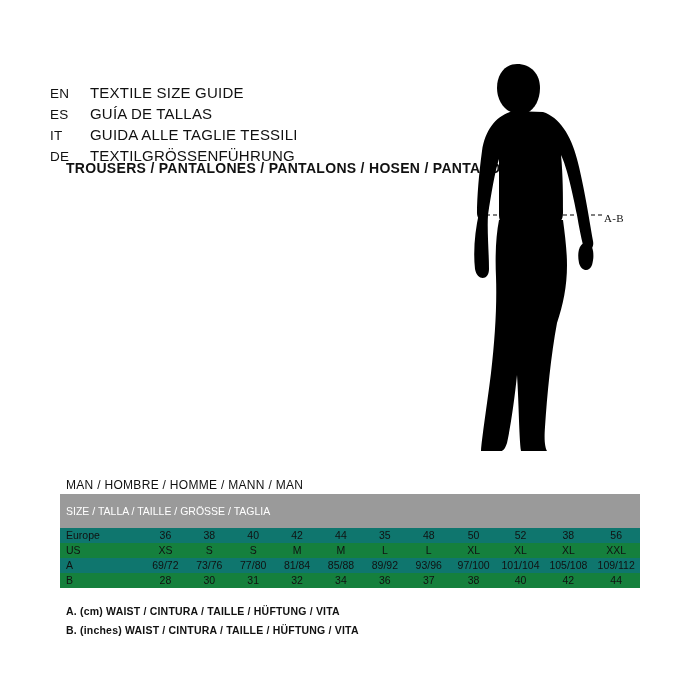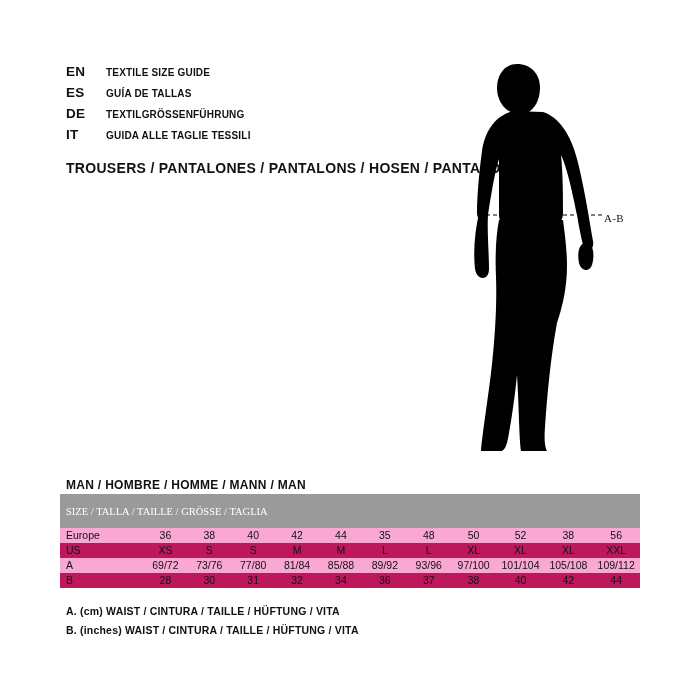--- a/index.html
+++ b/index.html
@@ -19,39 +19,39 @@
   .page {
     position: absolute;
     left: 0; top: 0;
     width: 700px;
     height: 700px;
   }
 
   
   .lang-block {
     position: absolute;
-    left: 66px;
+    left: 50px;
     top: 64px;
     width: 400px;
-    font-weight: bold;
   }
   .lang-row {
     display: flex;
     align-items: baseline;
     height: 21px;
     font-size: 13.5px;
     letter-spacing: 0.2px;
   }
   .lang-code {
     width: 40px;
     flex: none;
     font-size: 13.5px;
   }
   .lang-text {
-    font-size: 10px;
+    font-size: 15px;
+    margin-top: 20px;
   }
 
   .garment-title {
     position: absolute;
     left: 66px;
     top: 160px;
     font-size: 14px;
     font-weight: bold;
     letter-spacing: 0.3px;
   }
@@ -74,21 +74,21 @@
     letter-spacing: 0.3px;
     font-family: Liberation Serif, serif;
   }
 
   
   .gender-label {
     position: absolute;
     left: 66px;
     top: 478px;
     font-size: 12px;
-    font-weight: bold;
+    font-weight: normal;
     letter-spacing: 0.3px;
   }
 
   .size-table {
     position: absolute;
     left: 60px;
     top: 494px;
     width: 580px;
     border-collapse: collapse;
     font-size: 10.5px;
@@ -99,24 +99,23 @@
     line-height: 15px;
     vertical-align: middle;
     white-space: nowrap;
   }
   .size-table tr.head td {
     background: #9a9a9a;
     color: #ffffff;
     font-size: 10.5px;
     height: 34px;
     line-height: 17px;
-    font-family: Liberation Serif, serif;
-  }
-  .size-table tr.light td { background: #f9a8d4; }
-  .size-table tr.dark td  { background: #be185d; }
+  }
+  .size-table tr.light td { background: #0f766e; }
+  .size-table tr.dark td  { background: #15803d; }
 
   .col-label {
     width: 100px;
     padding-left: 6px !important;
   }
   .val-cell {
     width: 53px;
     text-align: center;
   }
 
@@ -139,26 +138,26 @@
   <div class="lang-block">
     <div class="lang-row">
       <span class="lang-code">EN</span>
       <span class="lang-text">TEXTILE SIZE GUIDE</span>
     </div>
     <div class="lang-row">
       <span class="lang-code">ES</span>
       <span class="lang-text">GUÍA DE TALLAS</span>
     </div>
     <div class="lang-row">
+      <span class="lang-code">IT</span>
+      <span class="lang-text">GUIDA ALLE TAGLIE TESSILI</span>
+    </div>
+    <div class="lang-row">
       <span class="lang-code">DE</span>
       <span class="lang-text">TEXTILGRÖSSENFÜHRUNG</span>
-    </div>
-    <div class="lang-row">
-      <span class="lang-code">IT</span>
-      <span class="lang-text">GUIDA ALLE TAGLIE TESSILI</span>
     </div>
   </div>
 
   <div class="garment-title">TROUSERS / PANTALONES / PANTALONS / HOSEN / PANTALONI</div>
 
   <div class="figure-wrap">
     <svg class="figure-svg" width="210" height="400" viewBox="0 0 210 400">
 
       <path fill="#000000" d="M62 9 C50 9 42 19 42 33 C42 45 49 56 59 58 L72 58 C80 54 85 44 85 33 C85 19 76 9 62 9 Z"></path>
 

